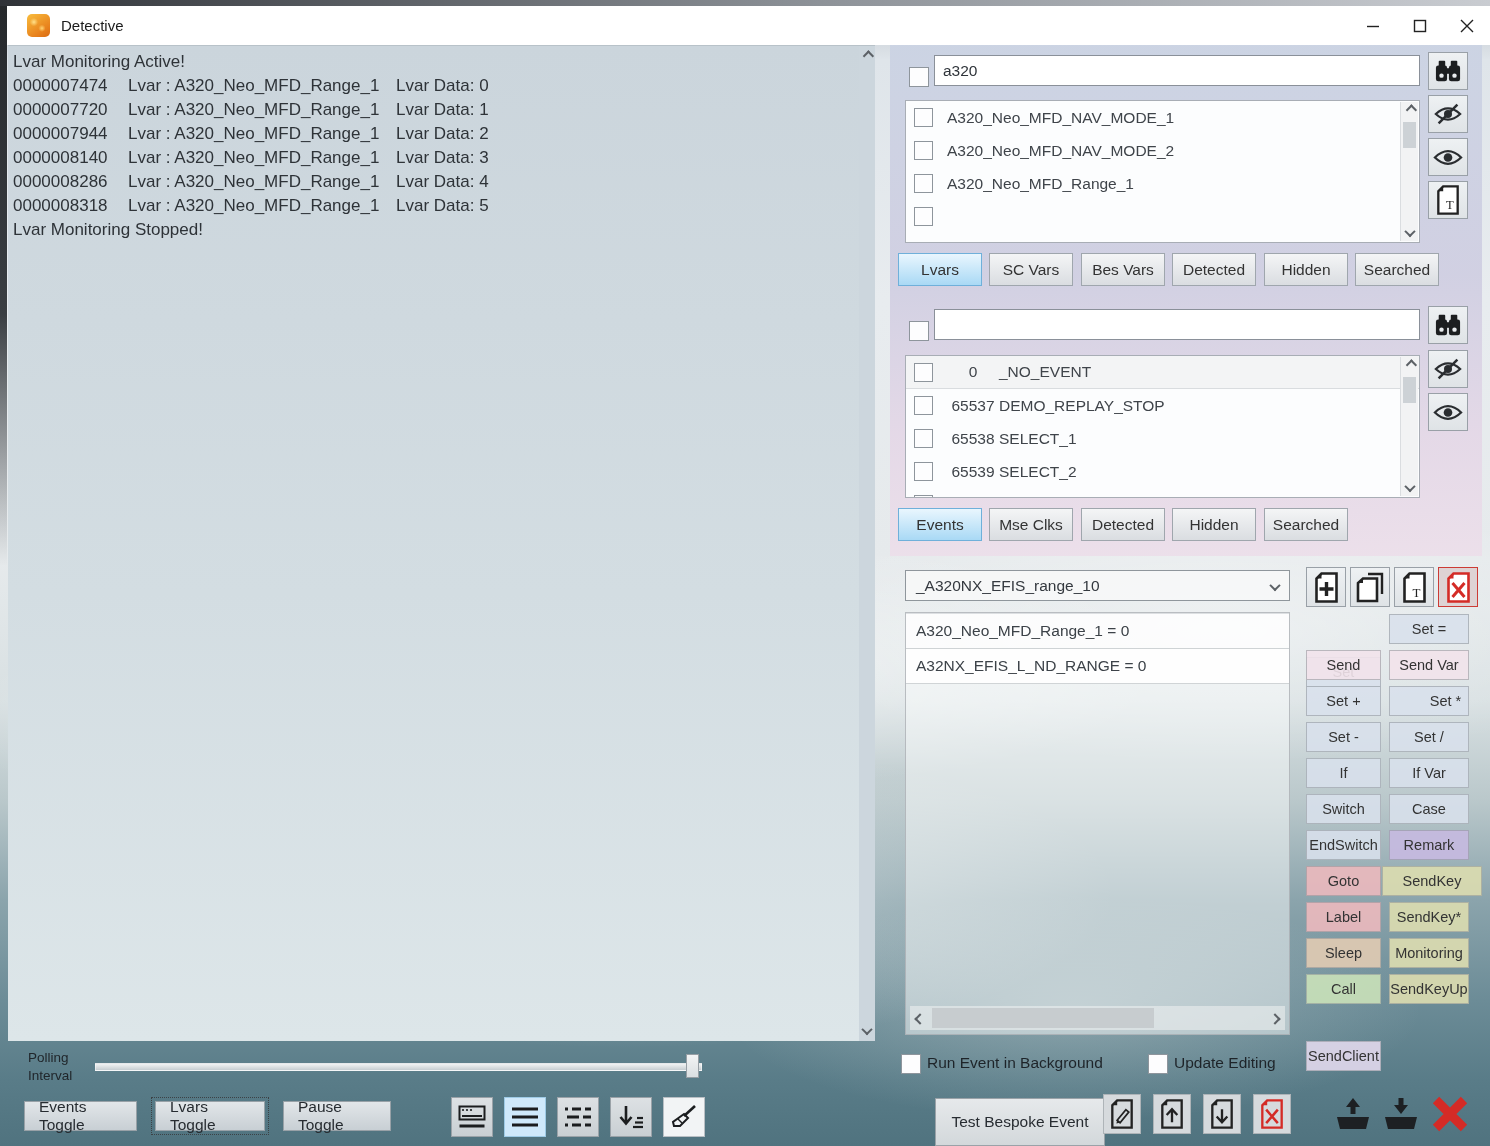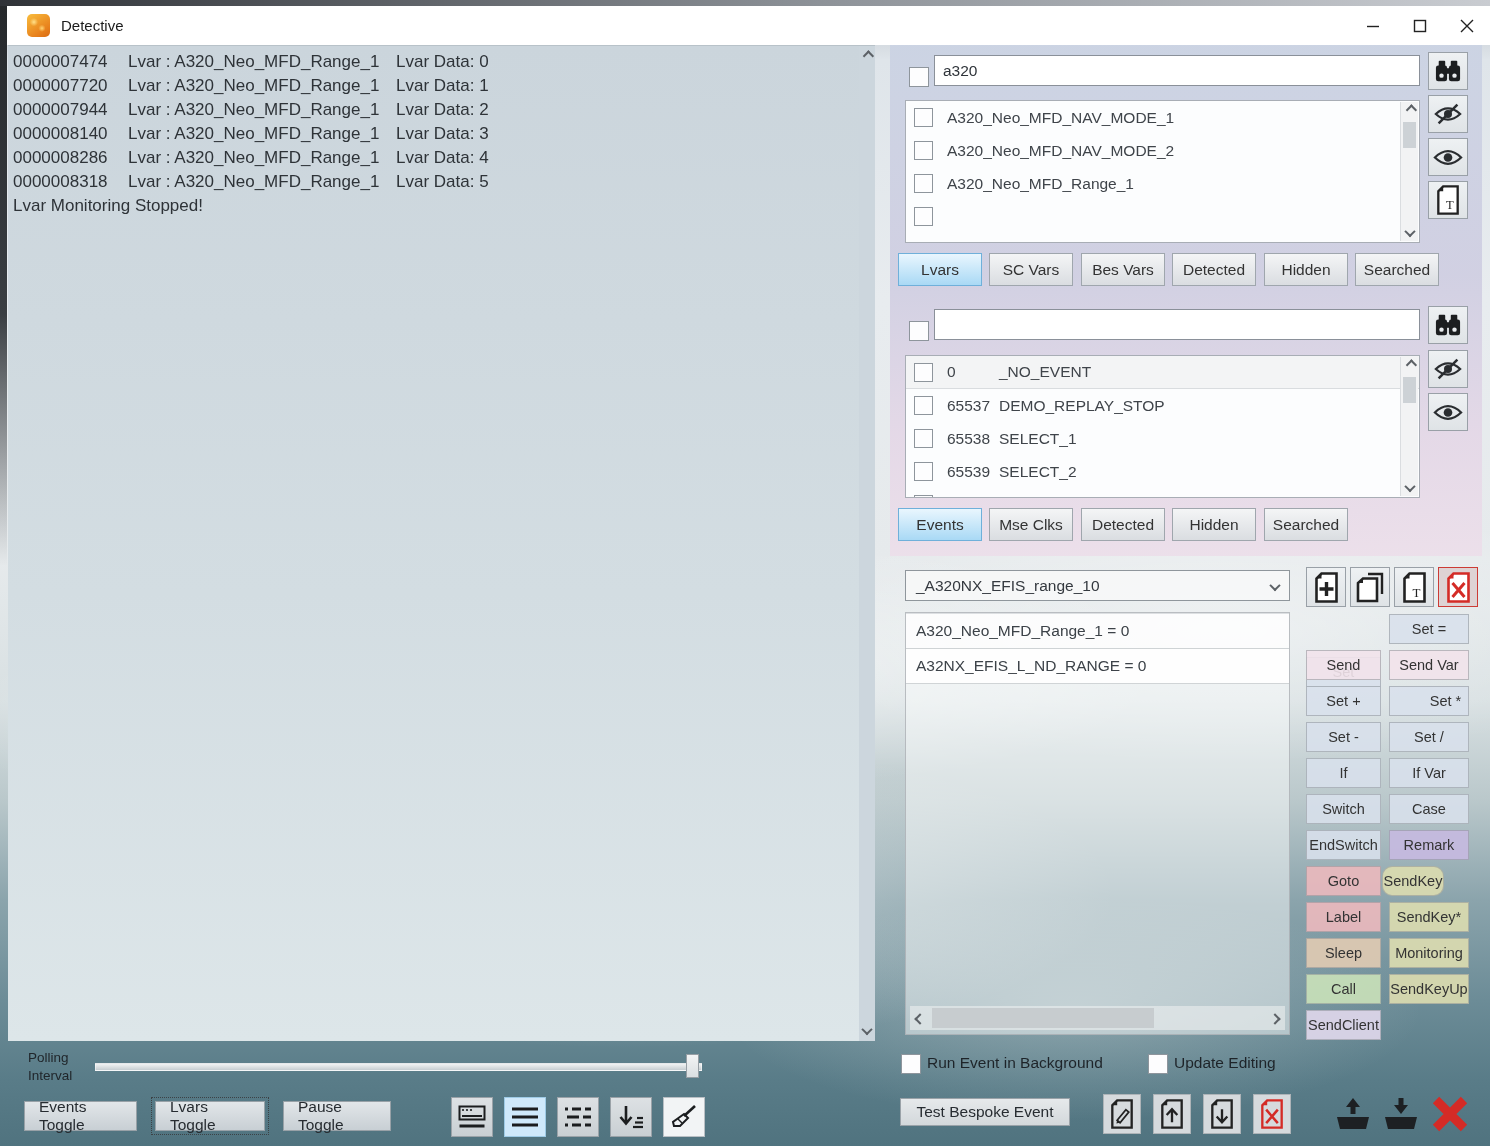--- a/index.html
+++ b/index.html
@@ -36,21 +36,21 @@
   .chev.up{transform:rotate(135deg) translate(-1px,-1px);}
   .chev.down{transform:rotate(-45deg) translate(1px,-1px);}
   .chev.left{transform:rotate(45deg);}
   .chev.right{transform:rotate(-135deg);}
   .chev.sm{width:6px;height:6px;border-width:2px;}
   .cb{background:#fdfdfe;border:1px solid #8e959c;}
   .cb18{width:18px;height:18px;}
   .cb17{width:17px;height:17px;}
   .input{background:#fff;border:1px solid #8a9099;font-family:inherit;font-size:15.5px;color:#2f343a;padding:0 8px;box-sizing:border-box;}
   .ibtn{width:40px;height:38px;background:linear-gradient(#eef1f3,#dfe3e6);border:1px solid #99a0a7;display:flex;align-items:center;justify-content:center;box-sizing:border-box;}
-  .listbox{background:#fcfdfe;border:1px solid #a8adb5;overflow:hidden;box-sizing:border-box;}
+  .listbox{background:#fcfdfe;border:1px solid #a8adb5;overflow:hidden;box-sizing:border-box;text-align:center;}
   .lrow{height:33px;display:flex;align-items:center;padding-left:8px;box-sizing:border-box;font-size:15.5px;color:#3f444a;}
   .lrow .cb17{margin-right:14px;flex:none;}
   .idcol{width:52px;flex:none;}
   .lb-scroll{position:absolute;top:1px;right:1px;bottom:1px;width:17px;background:#f2f3f4;border-left:1px solid #dadde0;}
   .lb-thumb{position:absolute;left:2px;width:13px;background:#cdd2d6;}
   .filterbtn{height:33px;width:84px;display:flex;align-items:center;justify-content:center;font-size:15.5px;color:#333;
     background:linear-gradient(#f4f5f6,#dadde1);border:1px solid #9fa6ad;box-sizing:border-box;}
   .filterbtn.active{background:linear-gradient(#e9f6fe,#a9d9f5);border-color:#6fb0da;}
   .rightbg{left:890px;top:45px;width:592px;height:511px;
     background:linear-gradient(180deg,rgba(203,211,227,.96) 0%,rgba(208,207,226,.96) 45%,rgba(228,216,231,.96) 76%,rgba(236,223,234,.96) 100%);}
@@ -64,35 +64,35 @@
   .hscroll{position:absolute;left:4px;right:4px;bottom:4px;height:24px;background:rgba(240,242,243,.55);display:flex;align-items:center;}
   .hthumb{position:absolute;left:22px;top:2px;width:222px;height:20px;background:#c7cccf;}
   .abtn{width:75px;height:30px;display:flex;align-items:center;justify-content:center;font-size:14.5px;color:#333;
     border:1px solid rgba(140,146,152,.55);box-sizing:border-box;background:rgba(216,224,236,.88);}
   .c-send{background:rgba(242,227,235,.9);}
   .c-purple{background:rgba(198,186,223,.92);}
   .c-red{background:rgba(233,185,189,.92);}
   .c-khaki{background:rgba(218,219,176,.92);}
   .c-tan{background:rgba(222,202,178,.92);}
   .c-green{background:rgba(200,224,184,.92);}
-  .c-lav{background:rgba(222,215,234,.92);}
+  .c-lav{background:rgba(222,215,234,.92);margin-top:31px;}
   
   .plabel{font-size:13.5px;line-height:18px;color:#20262b;}
   .slidertrack{left:95px;top:1063px;width:605px;height:6px;background:linear-gradient(#f0f2f3,#c6cdd1);border:1px solid rgba(255,255,255,.5);}
   .sliderhandle{left:686px;top:1054px;width:13px;height:24px;background:linear-gradient(#f2f3f4,#dadfe2);border:1px solid #969ea4;box-sizing:border-box;}
   .togglebtn{height:30px;display:flex;align-items:center;justify-content:center;font-size:15.5px;color:#272c31;
     background:linear-gradient(#e2e6e9,#c8cfd4);border:1px solid #98a1a7;box-sizing:border-box;padding:0 14px;}
   .focusdotted{outline:1px dotted #3c4246;outline-offset:3px;}
   .viewbtn{width:42px;height:40px;display:flex;align-items:center;justify-content:center;
     background:linear-gradient(#dde1e4,#c9cfd3);border:1px solid #9aa2a8;box-sizing:border-box;}
   .viewbtn.active{background:#cfe9fb;border-color:#9ecbe6;}
   .viewbtn.light{background:#f2f4f5;border-color:#b9bfc4;}
   .checklabel{font-size:15.5px;color:#1e2429;}
-  .bigbtn{height:28px;display:flex;align-items:center;justify-content:center;font-size:15.5px;color:#272c31;
-    background:linear-gradient(#e6e9eb,#d3d8db);border:1px solid #9aa2a8;box-sizing:border-box;}
+  .bigbtn{height:48px;display:flex;align-items:center;justify-content:center;font-size:15.5px;color:#272c31;
+    background:linear-gradient(#e6e9eb,#d3d8db);border:1px solid #9aa2a8;box-sizing:border-box;margin-left:35px;}
   .docbtn{width:38px;height:40px;background:#d6dadd;border:1px solid #aeb4b8;display:flex;align-items:center;justify-content:center;box-sizing:border-box;}
   .redbtn{border-color:#cc3b35;background:#ded3d4;}
   svg{display:block;}
 </style>
 </head>
 <body>
 
 <div class="app">
   <div class="abs topstrip"></div>
 
@@ -114,20 +114,21 @@
         <svg width="16" height="16" viewBox="0 0 16 16">
             <path d="M2 2 L14 14 M14 2 L2 14" stroke="#222" stroke-width="1.4"></path>
           </svg>
       </div>
     </div>
   </div>
   <div class="abs leftstrip"></div>
 
   <div class="abs logpanel">
     <div class="logtext">
+      <div>Lvar Monitoring Active!</div>
       <div class="logrow">
         <span>0000007474</span>
           <span>Lvar : A320_Neo_MFD_Range_1</span>
           <span>Lvar Data: 0</span>
       </div>
       <div class="logrow">
         <span>0000007720</span>
           <span>Lvar : A320_Neo_MFD_Range_1</span>
           <span>Lvar Data: 1</span>
       </div>
@@ -363,21 +364,21 @@
   <div class="abs abtn" style="left:1389px;top:686px;width:80px;padding-left:33px;">Set *</div>
   <div class="abs abtn" style="left:1306px;top:722px;">Set -</div>
   <div class="abs abtn" style="left:1389px;top:722px;width:80px;">Set /</div>
   <div class="abs abtn" style="left:1306px;top:758px;">If</div>
   <div class="abs abtn" style="left:1389px;top:758px;width:80px;">If Var</div>
   <div class="abs abtn" style="left:1306px;top:794px;">Switch</div>
   <div class="abs abtn" style="left:1389px;top:794px;width:80px;">Case</div>
   <div class="abs abtn" style="left:1306px;top:830px;">EndSwitch</div>
   <div class="abs abtn c-purple" style="left:1389px;top:830px;width:80px;">Remark</div>
   <div class="abs abtn c-red" style="left:1306px;top:866px;">Goto</div>
-  <div class="abs abtn c-khaki" style="left:1382px;top:866px;width:62px;border-radius:10px;">SendKey</div>
+  <div class="abs abtn c-khaki" style="left:1382px;top:866px;width:100px;">SendKey</div>
   <div class="abs abtn c-red" style="left:1306px;top:902px;">Label</div>
   <div class="abs abtn c-khaki" style="left:1389px;top:902px;width:80px;">SendKey*</div>
   <div class="abs abtn c-tan" style="left:1306px;top:938px;">Sleep</div>
   <div class="abs abtn c-khaki" style="left:1389px;top:938px;width:80px;">Monitoring</div>
   <div class="abs abtn c-green" style="left:1306px;top:974px;">Call</div>
   <div class="abs abtn c-khaki" style="left:1389px;top:974px;width:80px;">SendKeyUp</div>
   <div class="abs abtn c-lav" style="left:1306px;top:1010px;">SendClient</div>
 
   <div class="abs plabel" style="left:28px;top:1049px;">
     <div>Polling</div>

